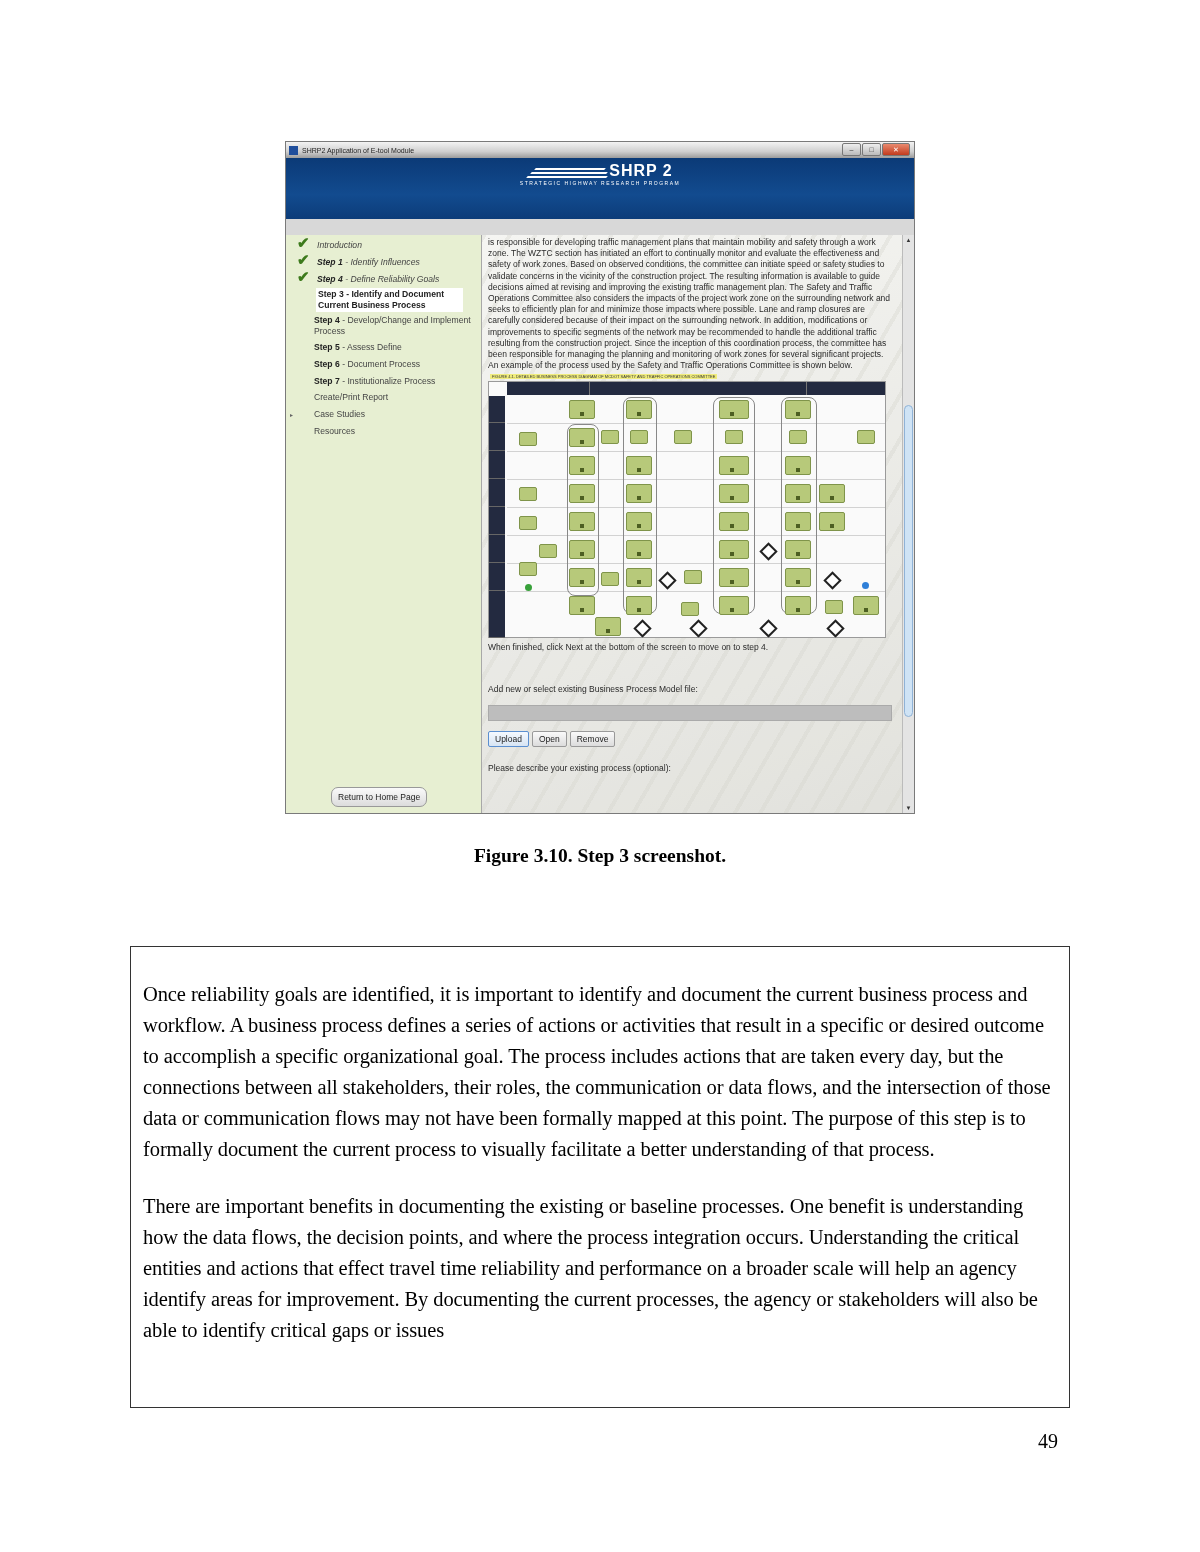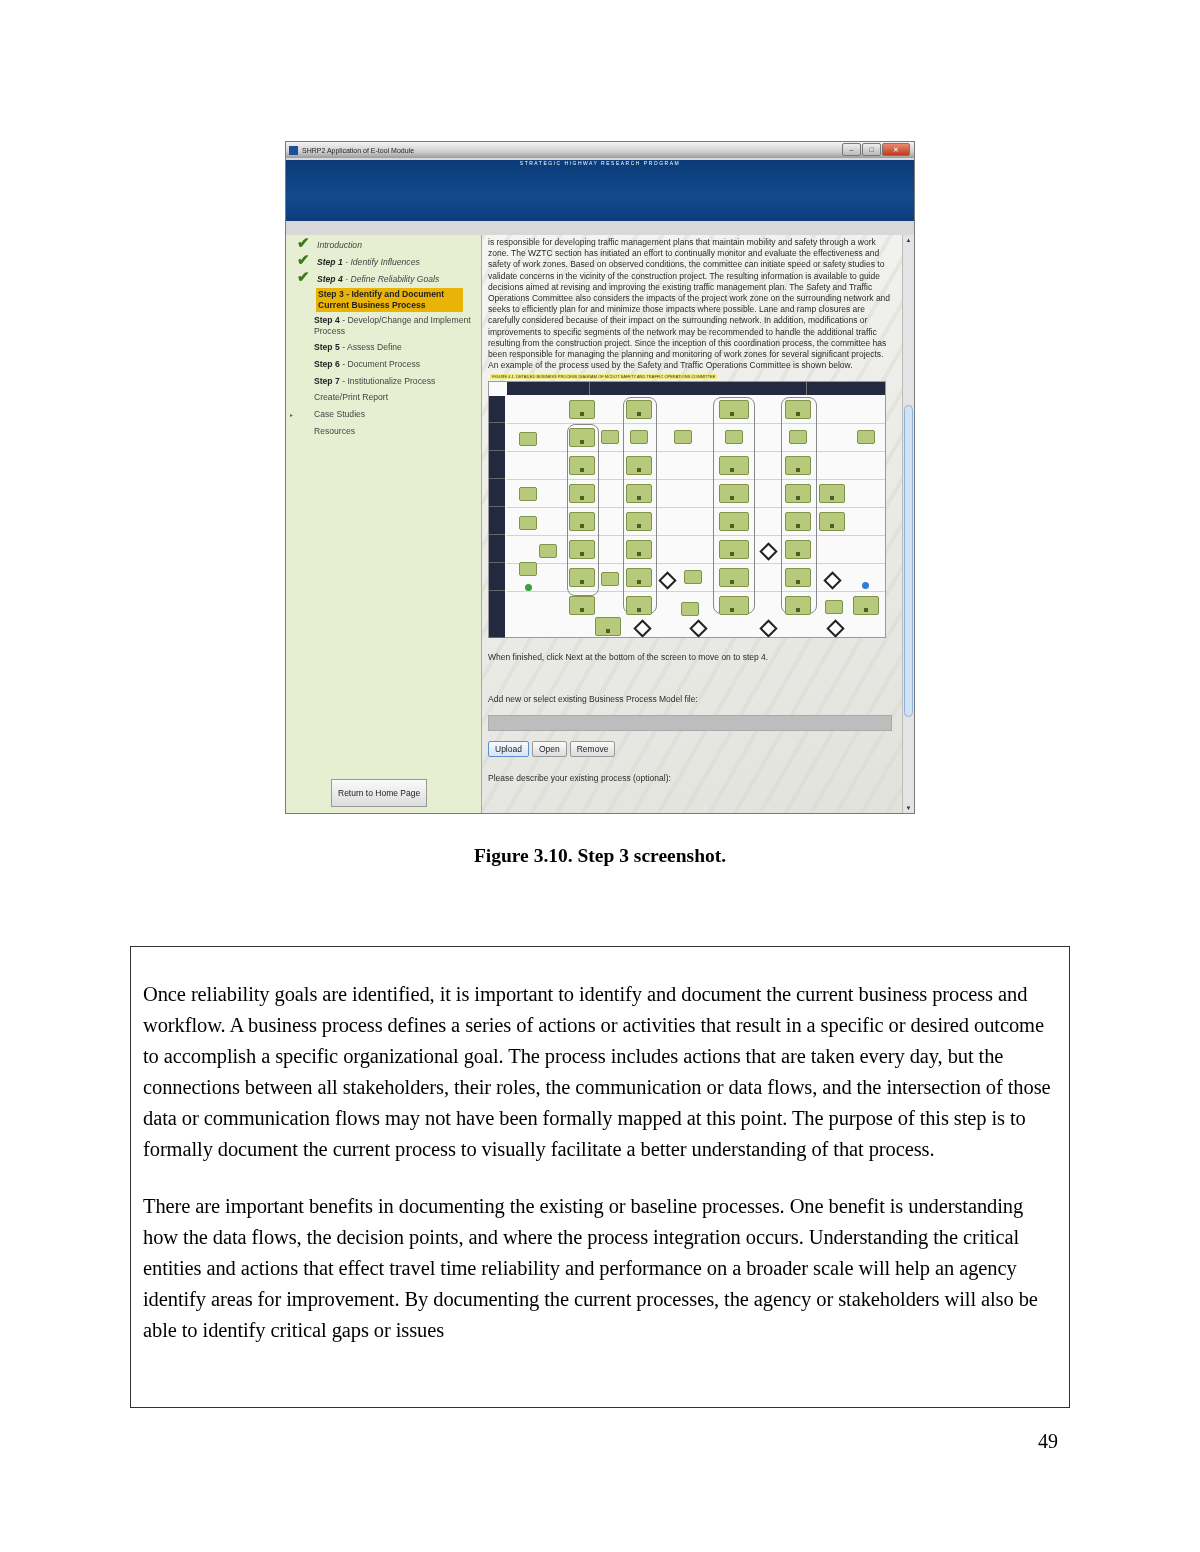--- a/index.html
+++ b/index.html
@@ -22,24 +22,24 @@
   .logo-sub { color: #fff; font-size: 5px; letter-spacing: 1.5px; margin-top: 2px; }
   .banner-title { color: #e9e07a; font-size: 13px; font-weight: bold; margin-top: 5px; letter-spacing: 0.1px; }
   .subbar { height: 15px; background: linear-gradient(#6ea7e2, #4f8ed6); color: #f4f4e0; font-size: 8px; font-weight: bold; text-align: center; line-height: 15px; }
 
   .app-body { position: absolute; top: 93px; left: 0; right: 0; bottom: 0; display: flex; }
   .sidebar { width: 196px; background: #e7efd2; border-right: 1px solid #a8a8a8; position: relative; box-sizing: border-box; padding-top: 4px; }
   .nav-item { font-size: 8.6px; color: #444; padding: 1px 0 1px 28px; position: relative; line-height: 11px; }
   .nav-item.done { font-style: italic; padding-left: 31px; }
   .nav-item .check { position: absolute; left: 11px; top: -2px; color: #3d7a1c; font-size: 15px; font-style: normal; font-weight: bold; }
   .nav-item b { color: #222; }
-  .nav-item.active { background: #eab308; margin-left: 30px; padding-left: 2px; font-weight: bold; color: #222; margin-right: 18px; }
+  .nav-item.active { background: #ffffff; margin-left: 30px; padding-left: 2px; font-weight: bold; color: #222; margin-right: 18px; }
   .nav-item.plain { padding-top: 2px; padding-bottom: 2px; }
   .nav-item .expander { position: absolute; left: 4px; font-size: 6px; color: #666; top: 3px; }
-  .return-btn { position: absolute; left: 45px; bottom: 6px; height: 28px; padding: 0 6px; font-size: 8.5px; border: 1px solid #999; border-radius: 0; background: linear-gradient(#fafafa,#dcdcdc); color: #222; }
+  .return-btn { position: absolute; left: 45px; bottom: 6px; height: 20px; padding: 0 6px; font-size: 8.5px; border: 1px solid #999; border-radius: 7px; background: linear-gradient(#fafafa,#dcdcdc); color: #222; }
 
   .content { flex: 1; position: relative; background: #f1f1ee; overflow: hidden; }
   .content-bg { position: absolute; inset: 0; background:
       repeating-linear-gradient(120deg, rgba(200,200,190,0.35) 0 4px, rgba(255,255,255,0) 4px 22px),
       linear-gradient(160deg, #f7f7f4, #dcdcd6); opacity: 0.7; }
   .content-inner { position: relative; padding: 2px 22px 0 6px; }
   .para { font-size: 8.5px; line-height: 11.2px; color: #2a2a2a; text-align: left; }
   .scrollbar { position: absolute; right: 0; top: 0; bottom: 0; width: 11px; background: #e4e4e4; border-left: 1px solid #bbb; }
   .scroll-arrow { position: absolute; left: 0; width: 11px; height: 10px; font-size: 6px; text-align: center; line-height: 10px; color: #333; }
   .scroll-thumb { position: absolute; left: 1px; width: 9px; top: 170px; height: 312px; background: #cfe3f5; border: 1px solid #8fb2d6; border-radius: 5px; box-sizing: border-box; }
@@ -82,20 +82,28 @@
     <div class="app-icon"></div>
     <span class="title">SHRP2 Application of E-tool Module</span>
     <div class="win-controls">
       <div class="win-btn">–</div>
       <div class="win-btn">□</div>
       <div class="win-btn close">✕</div>
     </div>
   </div>
 
   <div class="banner">
+    <div class="logo-row">
+      <div class="logo-swoosh">
+        <span style="top:2px;width:70px;left:8px"></span>
+        <span style="top:6px;width:76px;left:4px"></span>
+        <span style="top:10px;width:80px;left:0"></span>
+      </div>
+      <div class="logo-text">SHRP 2</div>
+    </div>
     <div class="logo-sub">STRATEGIC HIGHWAY RESEARCH PROGRAM</div>
   </div>
 
   <div class="app-body">
     <div class="sidebar">
       <div class="nav-item done">
         <span class="check">✔</span>
         <span>Introduction</span>
       </div>
       <div class="nav-item done" style="margin-top:4px">
@@ -220,21 +228,21 @@
           <div class="task" style="left:330px;top:130px"></div>
           <div class="task small" style="left:336px;top:218px"></div>
           <div class="gate" style="left:337px;top:192px"></div>
           <div class="gate" style="left:340px;top:240px"></div>
 
           <div class="task small" style="left:368px;top:48px"></div>
           <div class="end-ev" style="left:373px;top:200px"></div>
           <div class="task" style="left:364px;top:214px"></div>
         </div>
 
-        <div class="para below" style="margin-top:14px">When finished, click Next at the bottom of the screen to move on to step 4.</div>
+        <div class="para below" style="margin-top:4px">When finished, click Next at the bottom of the screen to move on to step 4.</div>
         <div class="para" style="margin-top:30px">Add new or select existing Business Process Model file:</div>
         <div class="file-field"></div>
         <div class="btn-row">
           <button class="app-btn focus">Upload</button>
           <button class="app-btn">Open</button>
           <button class="app-btn">Remove</button>
         </div>
         <div class="para" style="margin-top:16px">Please describe your existing process (optional):</div>
       </div>
 

